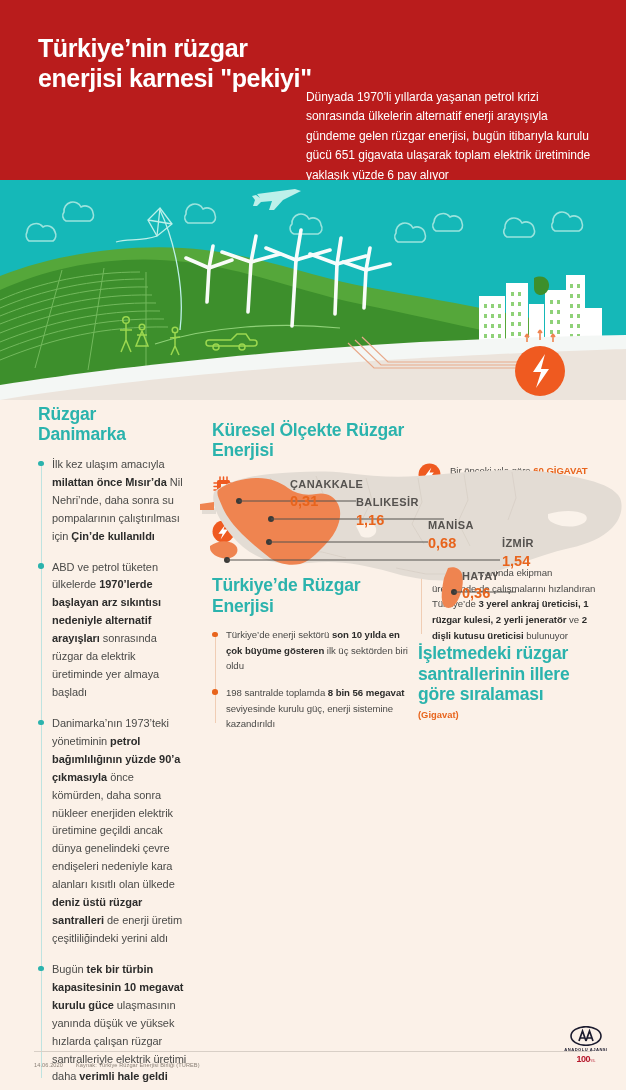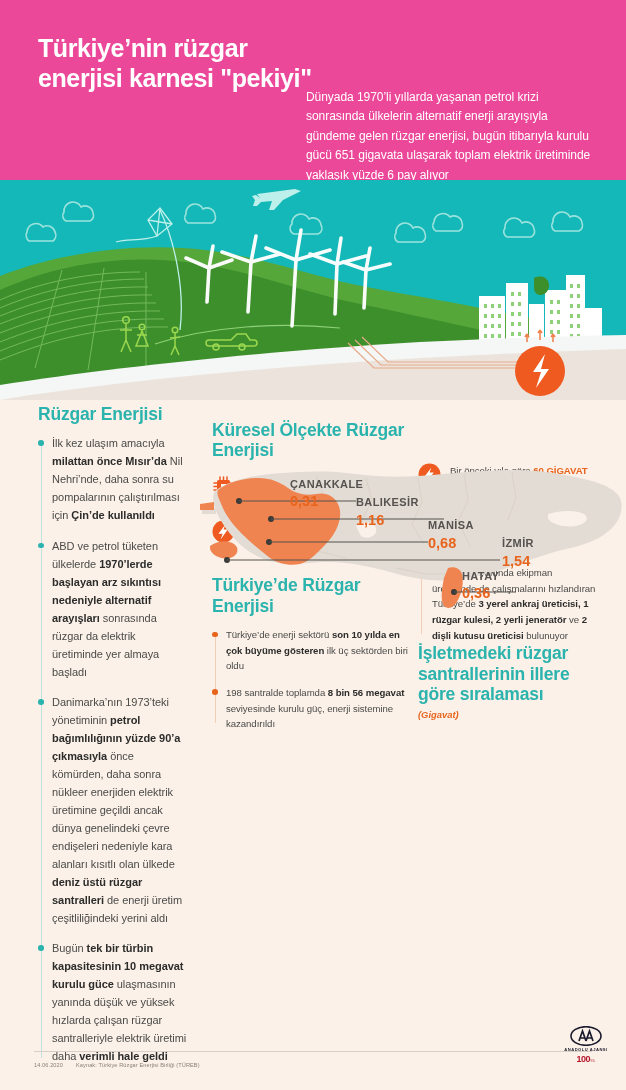--- a/index.html
+++ b/index.html
@@ -13,21 +13,21 @@
     position: relative;
     width: 626px; height: 1090px;
     background: #fbf1e8;
     overflow: hidden;
   }
 
   
   .hero {
     position: absolute; left: 0; top: 0;
     width: 626px; height: 200px;
-    background: #ec4899;
+    background: #b91c1c;
   }
   .hero-title {
     position: absolute; left: 38px; top: 33px;
     width: 300px;
     color: #ffffff;
     font-size: 25px;
     font-weight: bold;
     line-height: 1.21;
     letter-spacing: -0.4px;
   }
@@ -134,21 +134,21 @@
     left: 0px; top: 4.6px;
     width: 5.6px; height: 5.6px;
     border-radius: 50%;
     background: #e8641c;
   }
   .bullet-or b { font-weight: bold; color: #2c2c2b; }
 
   .map-head { }
   .map-unit {
     margin-top: 4px;
-    font-size: 9.4px; font-style: italic; font-weight: bold;
+    font-size: 9.4px; font-weight: bold;
     color: #e8641c;
   }
 
   
   .mapwrap {
     position: absolute; left: 196px; top: 448px;
     width: 430px; height: 190px;
   }
   .mapwrap svg { display: block; }
 
@@ -341,21 +341,21 @@
           <path d="M540 160 l0 -10 M540 150 l-2 3 M540 150 l2 3"></path>
           <path d="M553 162 l0 -8 M553 154 l-2 3 M553 154 l2 3"></path>
         </g>
       </g>
     </svg>
   </div>
 
   <div class="content">
 
     <div class="col-left">
-      <div class="sec-head">Rüzgar Enerjisi</div>
+      <div class="sec-head">Rüzgar Danimarka</div>
       <div class="bullet-list">
         <div class="bullet">İlk kez ulaşım amacıyla <b>milattan önce Mısır’da</b> Nil Nehri’nde, daha sonra su pompalarının çalıştırılması için <b>Çin’de kullanıldı</b></div>
         <div class="bullet">ABD ve petrol tüketen ülkelerde <b>1970’lerde başlayan arz sıkıntısı nedeniyle alternatif arayışları</b> sonrasında rüzgar da elektrik üretiminde yer almaya başladı</div>
         <div class="bullet">Danimarka’nın 1973’teki yönetiminin <b>petrol bağımlılığının yüzde 90’a çıkmasıyla</b> önce kömürden, daha sonra nükleer enerjiden elektrik üretimine geçildi ancak dünya genelindeki çevre endişeleri nedeniyle kara alanları kısıtlı olan ülkede <b>deniz üstü rüzgar santralleri</b> de enerji üretim çeşitliliğindeki yerini aldı</div>
         <div class="bullet">Bugün <b>tek bir türbin kapasitesinin 10 megavat kurulu güce</b> ulaşmasının yanında düşük ve yüksek hızlarda çalışan rüzgar santralleriyle elektrik üretimi daha <b>verimli hale geldi</b></div>
       </div>
     </div>
 
     <div class="col-mid">
       <div class="sec-head">Küresel Ölçekte Rüzgar Enerjisi</div>

